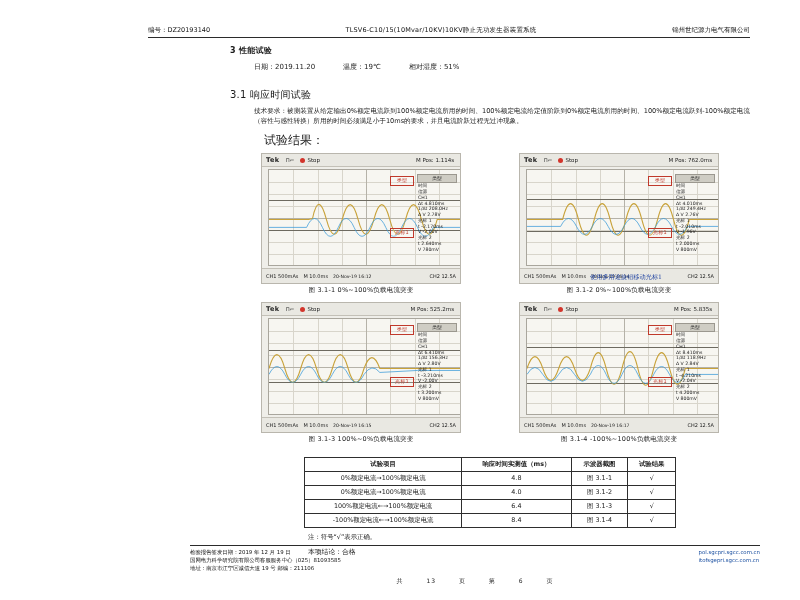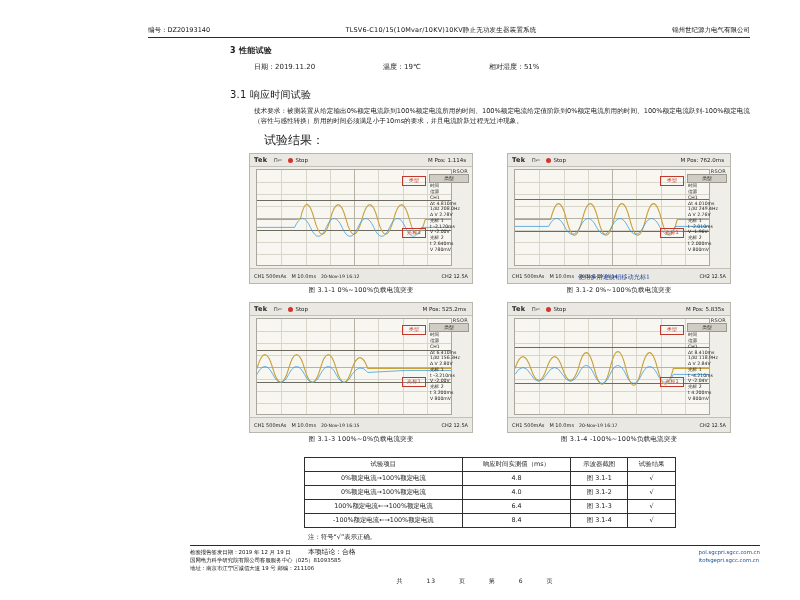--- a/index.html
+++ b/index.html
@@ -52,21 +52,21 @@
     font-size: 8px;
     font-weight: bold;
     margin-top: 7px;
     letter-spacing: 0.3px;
   }
   .meta-line {
     font-size: 7px;
     margin-top: 6px;
     margin-left: 24px;
     display: flex;
-    gap: 68px;
+    gap: 28px;
   }
   .sub-title {
     font-size: 10px;
     margin-top: 16px;
     letter-spacing: 0.2px;
   }
   .para {
     font-size: 6.6px;
     line-height: 1.55;
     margin-top: 4px;
@@ -95,21 +95,21 @@
     font-size: 6.5px;
     margin-top: 2px;
     margin-bottom: 5px;
     letter-spacing: 0.2px;
     text-align: center;
   }
 
   
   .scope {
     position: relative;
-    width: 224px;
+    width: 200px;
     height: 131px;
     background: #efeee9;
     border: 0.6px solid #b9b6ad;
     box-sizing: border-box;
     overflow: hidden;
     font-family: "DejaVu Sans", "Liberation Sans", sans-serif;
   }
   .scope .topbar {
     position: absolute;
     top: 0; left: 0; right: 0;
@@ -239,21 +239,21 @@
     border-collapse: collapse;
     font-size: 6.4px;
     width: 372px;
   }
   table.results th, table.results td {
     border: 0.6px solid #2e2e2e;
     padding: 2.6px 3px;
     text-align: center;
     line-height: 1.2;
   }
-  table.results th { font-weight: normal; }
+  table.results th { font-weight: bold; }
   table.results td.left { text-align: center; }
 
   .note {
     font-size: 6.4px;
     margin-top: 5px;
     margin-left: 78px;
   }
   .conclusion {
     font-size: 6.8px;
     margin-top: 5px;

